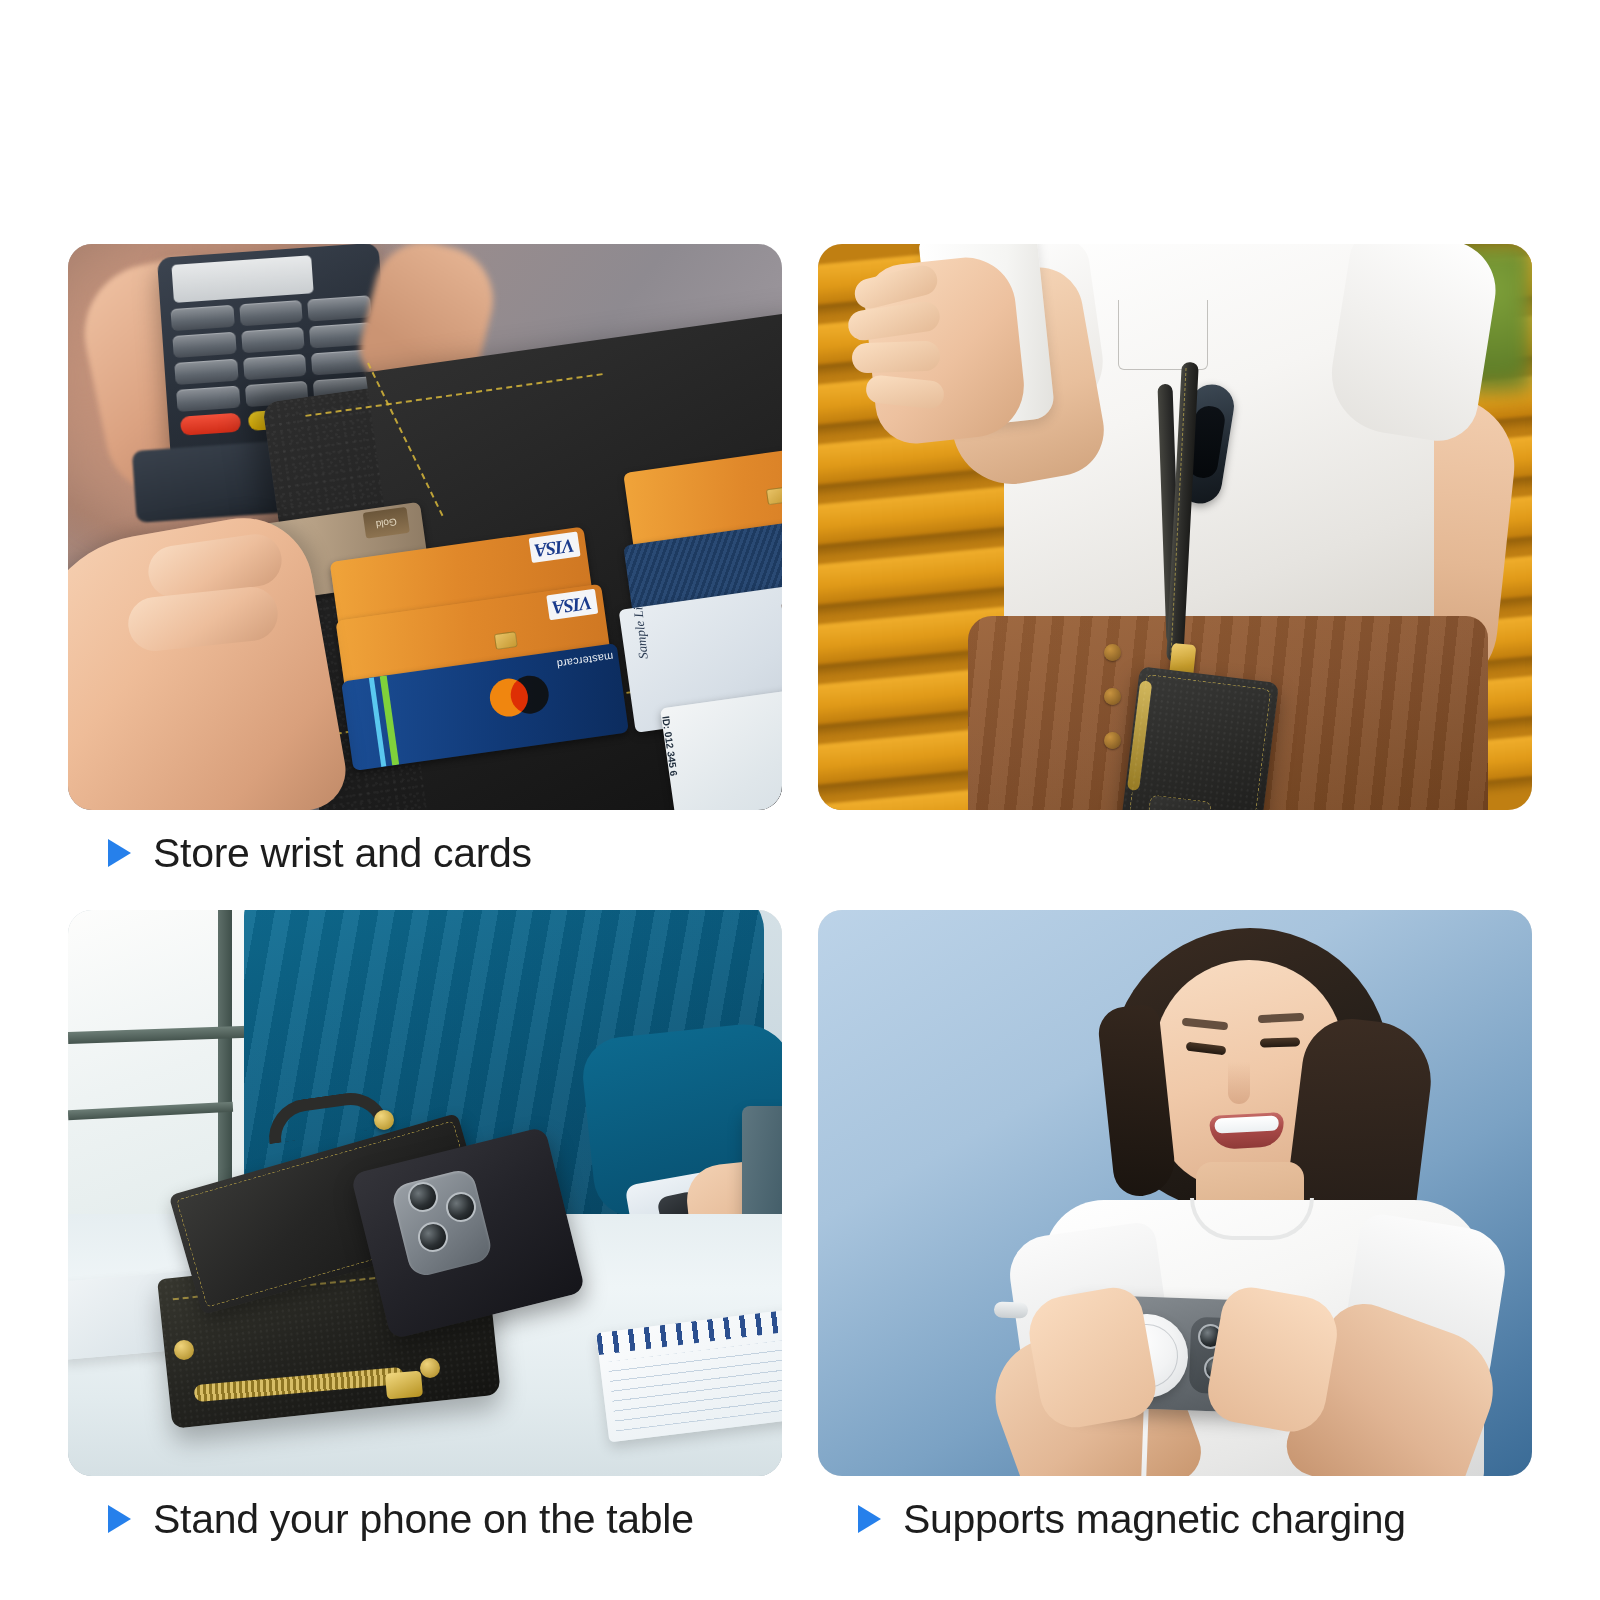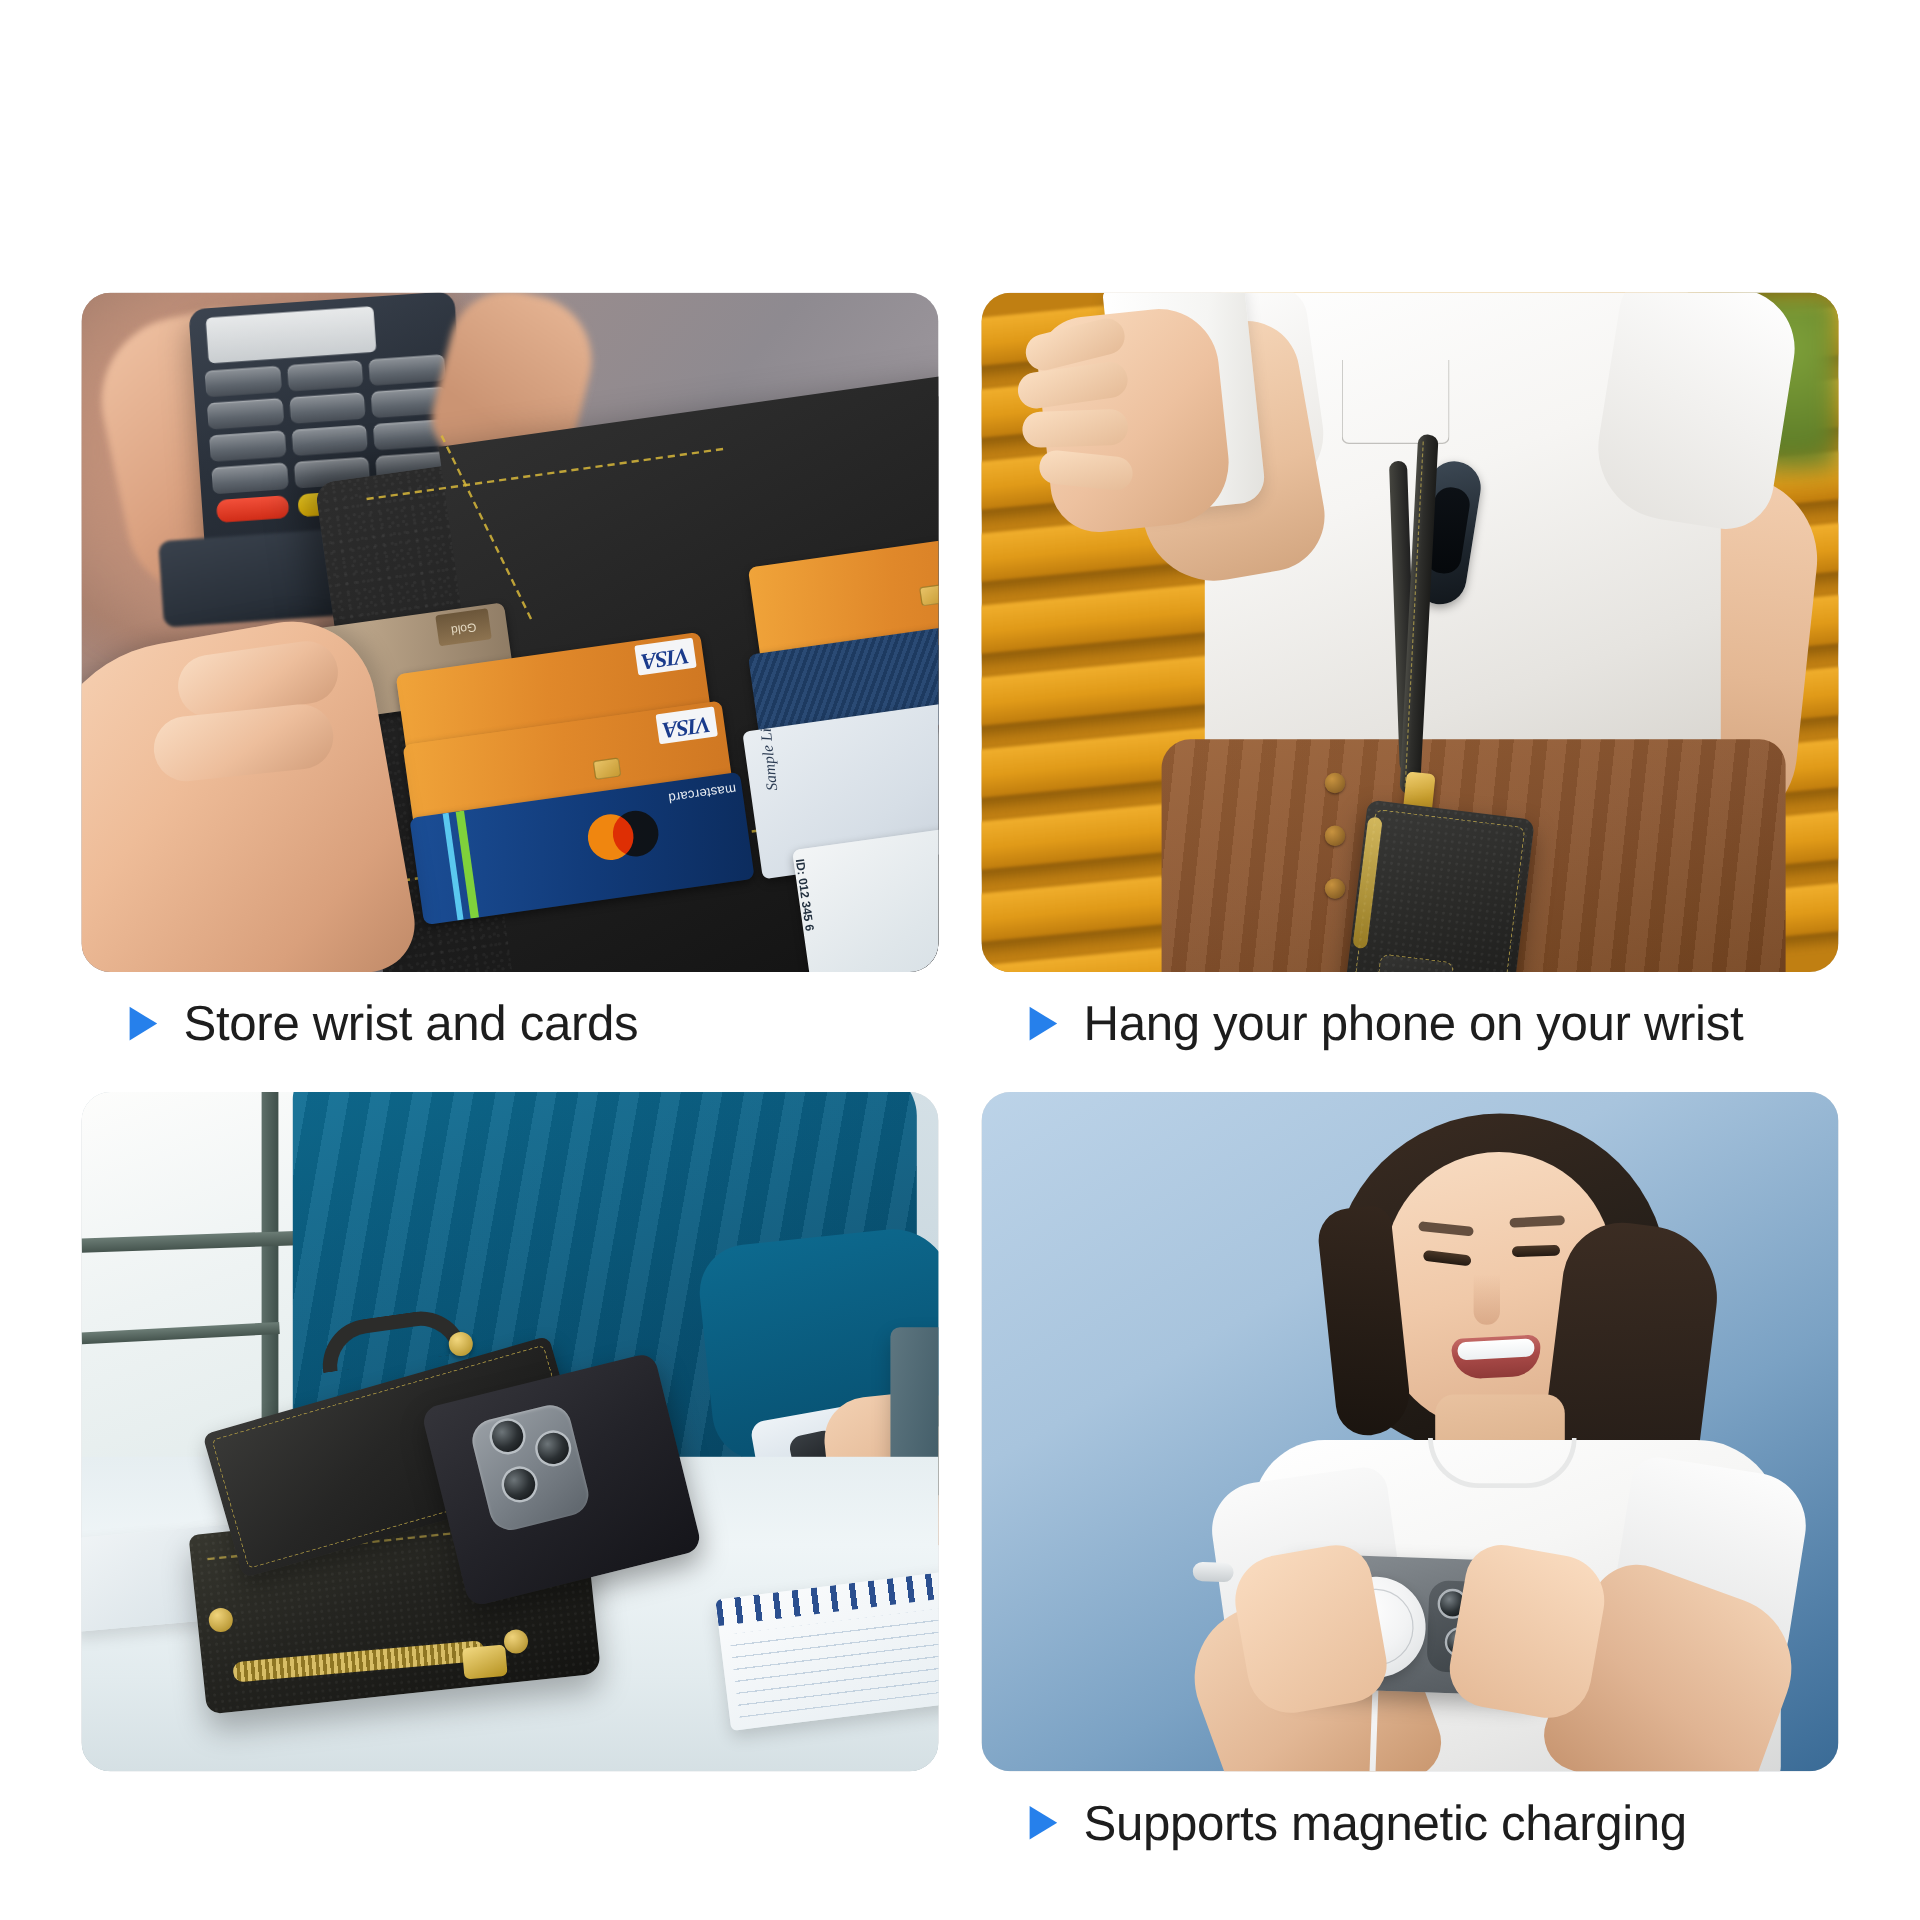--- a/index.html
+++ b/index.html
@@ -816,24 +816,20 @@
         <div class="p2-strap"></div>
         <div class="p2-clip"></div>
 
         <div class="p2-wallet">
           <span class="p2-w-stitch"></span>
           <span class="p2-zip"></span>
           <span class="p2-tab"></span>
 
         </div>
       </div>
-      <div class="caption">
-        <span class="caption-arrow"></span>
-        <span class="caption-text">Hang your phone on your wrist</span>
-      </div>
     </div>
 
     <div class="cell">
       <div class="photo">
         <div class="p3-bg"></div>
         <div class="p3-window"></div>
         <div class="p3-mull p3-m1"></div>
         <div class="p3-mull p3-m2"></div>
         <div class="p3-mull p3-m3"></div>
 
@@ -857,20 +853,24 @@
 
         <div class="p3-flapback"></div>
         <div class="p3-phone"></div>
         <div class="p3-cam"></div>
         <div class="p3-lens p3-l1"></div>
         <div class="p3-lens p3-l2"></div>
         <div class="p3-lens p3-l3"></div>
         <div class="p3-strap"></div>
         <div class="p3-stud"></div>
       </div>
+      <div class="caption">
+        <span class="caption-arrow"></span>
+        <span class="caption-text">Stand your phone on the table</span>
+      </div>
     </div>
 
     <div class="cell">
       <div class="photo">
         <div class="p4-bg"></div>
 
         <div class="p4-hair"></div>
         <div class="p4-face"></div>
         <div class="p4-brow p4-b1"></div>
         <div class="p4-brow p4-b2"></div>

